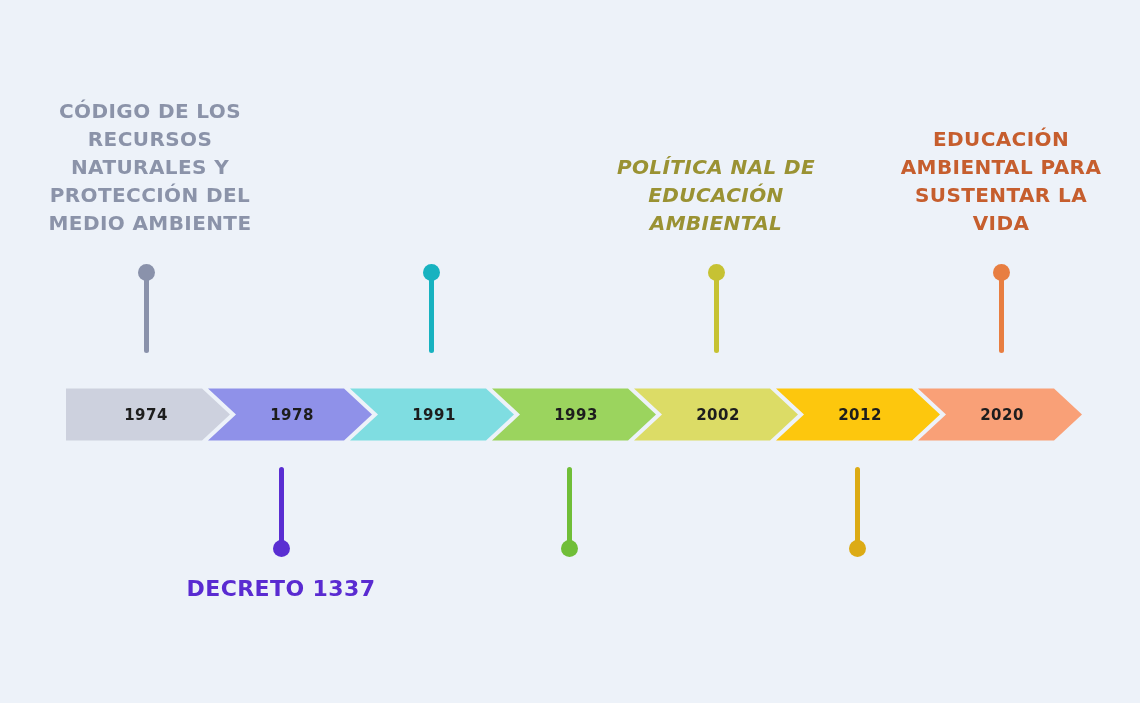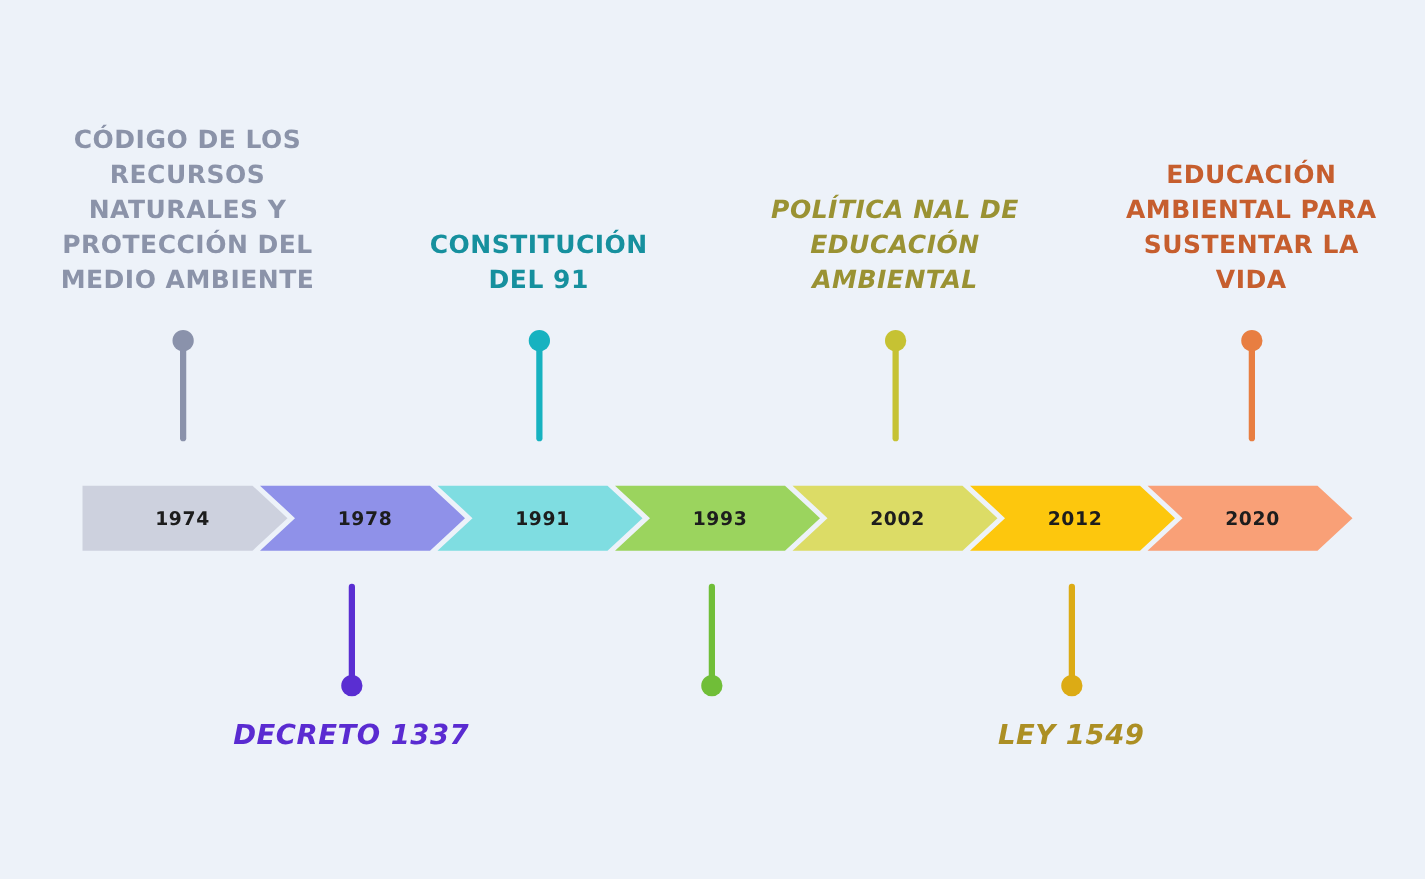--- a/index.html
+++ b/index.html
@@ -19,21 +19,20 @@
   }
   .event-label.top {
     font-size: 20px;
     line-height: 28px;
     letter-spacing: 0.4px;
   }
   .event-label.bottom {
     font-size: 22px;
     line-height: 26px;
     letter-spacing: 0.4px;
-    font-style: italic;
   }
   .connector-line {
     position: absolute;
     width: 5px;
     border-radius: 3px;
   }
   .connector-dot {
     position: absolute;
     width: 17px;
     height: 17px;
@@ -55,22 +54,20 @@
 <body>
 
 <div class="canvas" style="background-color: rgb(237, 242, 249);">
 
   <div class="event-label top" style="left: 10px; bottom: 466px; color: rgb(139, 147, 169);">CÓDIGO DE LOS
 RECURSOS
 NATURALES Y
 PROTECCIÓN DEL
 MEDIO AMBIENTE</div>
 
-  <div class="event-label top" style="left: 291px; bottom: 466px; color: rgb(22, 144, 158);">CONSTITUCIÓN
-DEL 91</div>
 
   <div class="event-label top" style="left: 576px; bottom: 466px; color: rgb(154, 146, 51); font-style: italic;">POLÍTICA NAL DE
 EDUCACIÓN
 AMBIENTAL</div>
 
   <div class="event-label top" style="left: 861px; bottom: 466px; color: rgb(198, 94, 46);">EDUCACIÓN
 AMBIENTAL PARA
 SUSTENTAR LA
 VIDA</div>
 
@@ -109,15 +106,14 @@
 
   <div class="connector-line" style="left: 566.5px; top: 467px; height: 81px; background-color: rgb(112, 190, 56);"></div>
   <div class="connector-dot" style="left: 560.5px; top: 539.5px; background-color: rgb(112, 190, 56);"></div>
 
   <div class="connector-line" style="left: 854.5px; top: 467px; height: 81px; background-color: rgb(220, 171, 21);"></div>
   <div class="connector-dot" style="left: 848.5px; top: 539.5px; background-color: rgb(220, 171, 21);"></div>
 
   <div class="event-label bottom" style="left: 141px; top: 576px; color: rgb(90, 43, 209);">DECRETO 1337</div>
 
 
-  <div class="event-label bottom" style="left: 717px; top: 576px; color: rgb(172, 143, 36);">LEY 1549</div>
 
 </div>
 
 </body></html>

